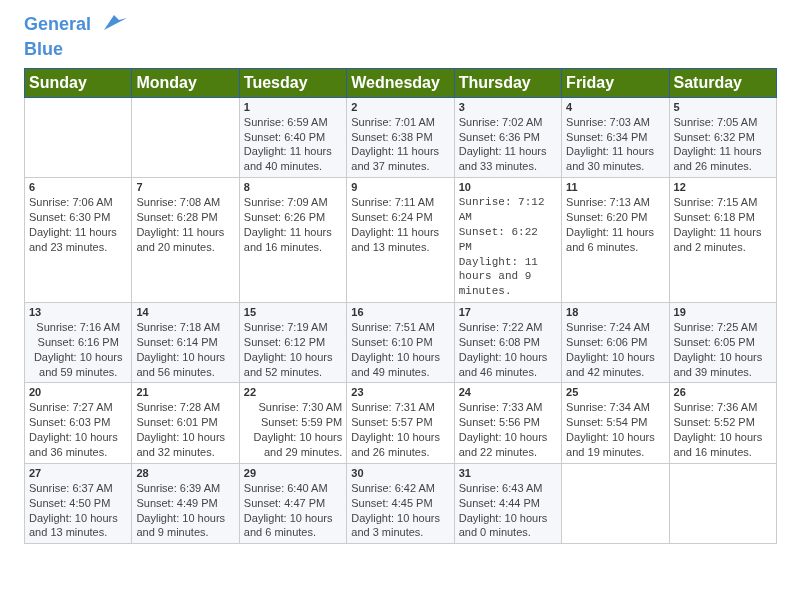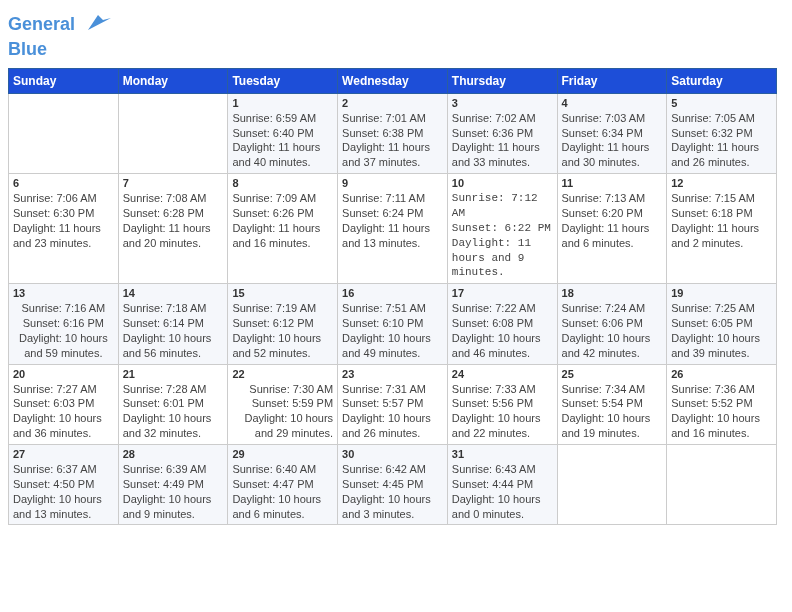--- a/index.html
+++ b/index.html
@@ -6,21 +6,21 @@
     body {
       font-family: Arial, sans-serif;
       background: #fff;
       width: 792px;
       height: 612px;
       overflow: hidden;
     }
     .page {
       width: 792px;
       min-height: 612px;
-      padding: 10px 15px 10px 8px;
+      padding: 10px 15px 10px 24px;
     }
     .header {
       display: flex;
       align-items: flex-start;
       justify-content: space-between;
       margin-bottom: 8px;
     }
     .logo {
       display: flex;
       align-items: center;
@@ -51,23 +51,23 @@
     .location {
       font-size: 14px;
       color: #555;
     }
     table {
       width: 100%;
       border-collapse: collapse;
       table-layout: fixed;
     }
     thead tr th {
-      background-color: #1d4ed8;
+      background-color: #4d7c0f;
       color: #fff;
-      font-size: 12px;
+      font-size: 16px;
       font-weight: bold;
       padding: 5px 4px;
       text-align: left;
       border: 1px solid #2a5ea0;
     }
     tbody tr td {
       border: 1px solid #ccc;
       vertical-align: top;
       padding: 3px 4px;
       font-size: 9.5px;

